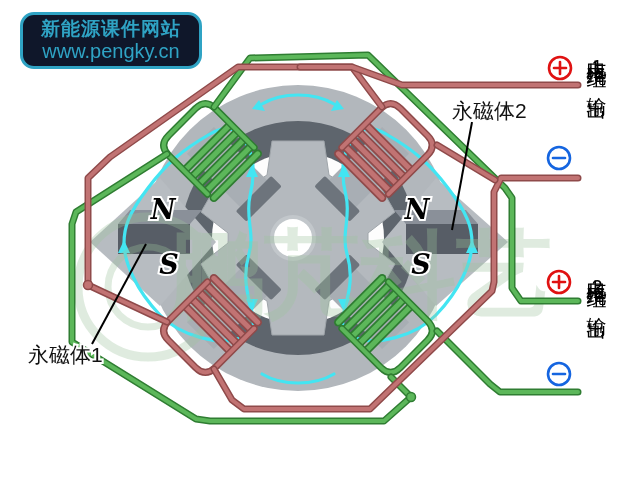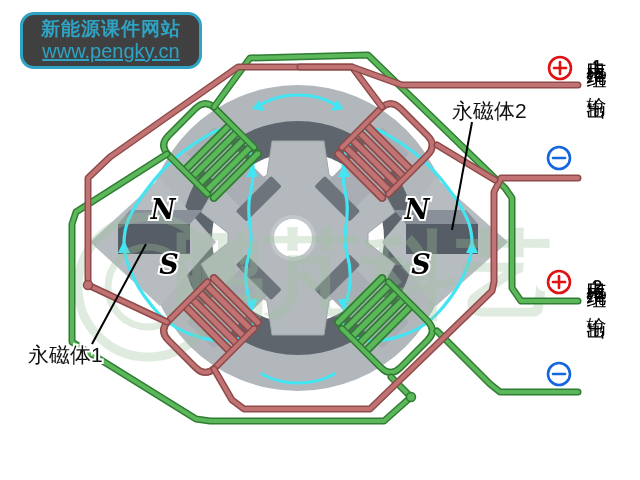--- a/index.html
+++ b/index.html
@@ -25,23 +25,23 @@
   .turn-green-core{stroke:var(--wire-green);stroke-width:5;stroke-linecap:round;}
   .flux{stroke:var(--flux);stroke-width:3.2;fill:none;stroke-linecap:round;}
   .flux-arrow{fill:var(--flux);}
   .leader{stroke:#000;stroke-width:2;fill:none;}
 
   .cn-label{font-size:21px;fill:var(--label-black);font-family:"Liberation Sans","DejaVu Sans",sans-serif;}
   .ns-label{font-size:27px;font-weight:bold;font-style:italic;fill:#000;font-family:"DejaVu Serif","Liberation Serif",serif;}
   .halo{paint-order:stroke;stroke:#ffffff;stroke-width:4;}
 
   .logo-box{position:absolute;left:20px;top:12px;width:172px;padding:3px 2px 4px 2px;
-    border:3px solid var(--teal-logo);border-radius:14px;background:#404040;text-align:center;z-index:5;}
+    border:3px solid var(--teal-logo);border-radius:14px;background:#0f172a;text-align:center;z-index:5;}
   .logo-line1{color:var(--teal-logo);font-size:19px;font-weight:bold;letter-spacing:1px;line-height:1.15;}
-  .logo-line2{color:var(--teal-logo);font-size:20px;line-height:1.1;text-decoration:underline;}
+  .logo-line2{color:var(--teal-logo);font-size:20px;line-height:1.1;}
 
   .vlabel{position:absolute;writing-mode:vertical-rl;text-orientation:upright;
     font-size:20px;color:#000;letter-spacing:3px;line-height:1;left:587px;z-index:5;}
   .vlabel.w1{top:44px;}
   .vlabel.w2{top:264px;}
 </style>
 </head>
 <body>
 
 <div class="stage">

